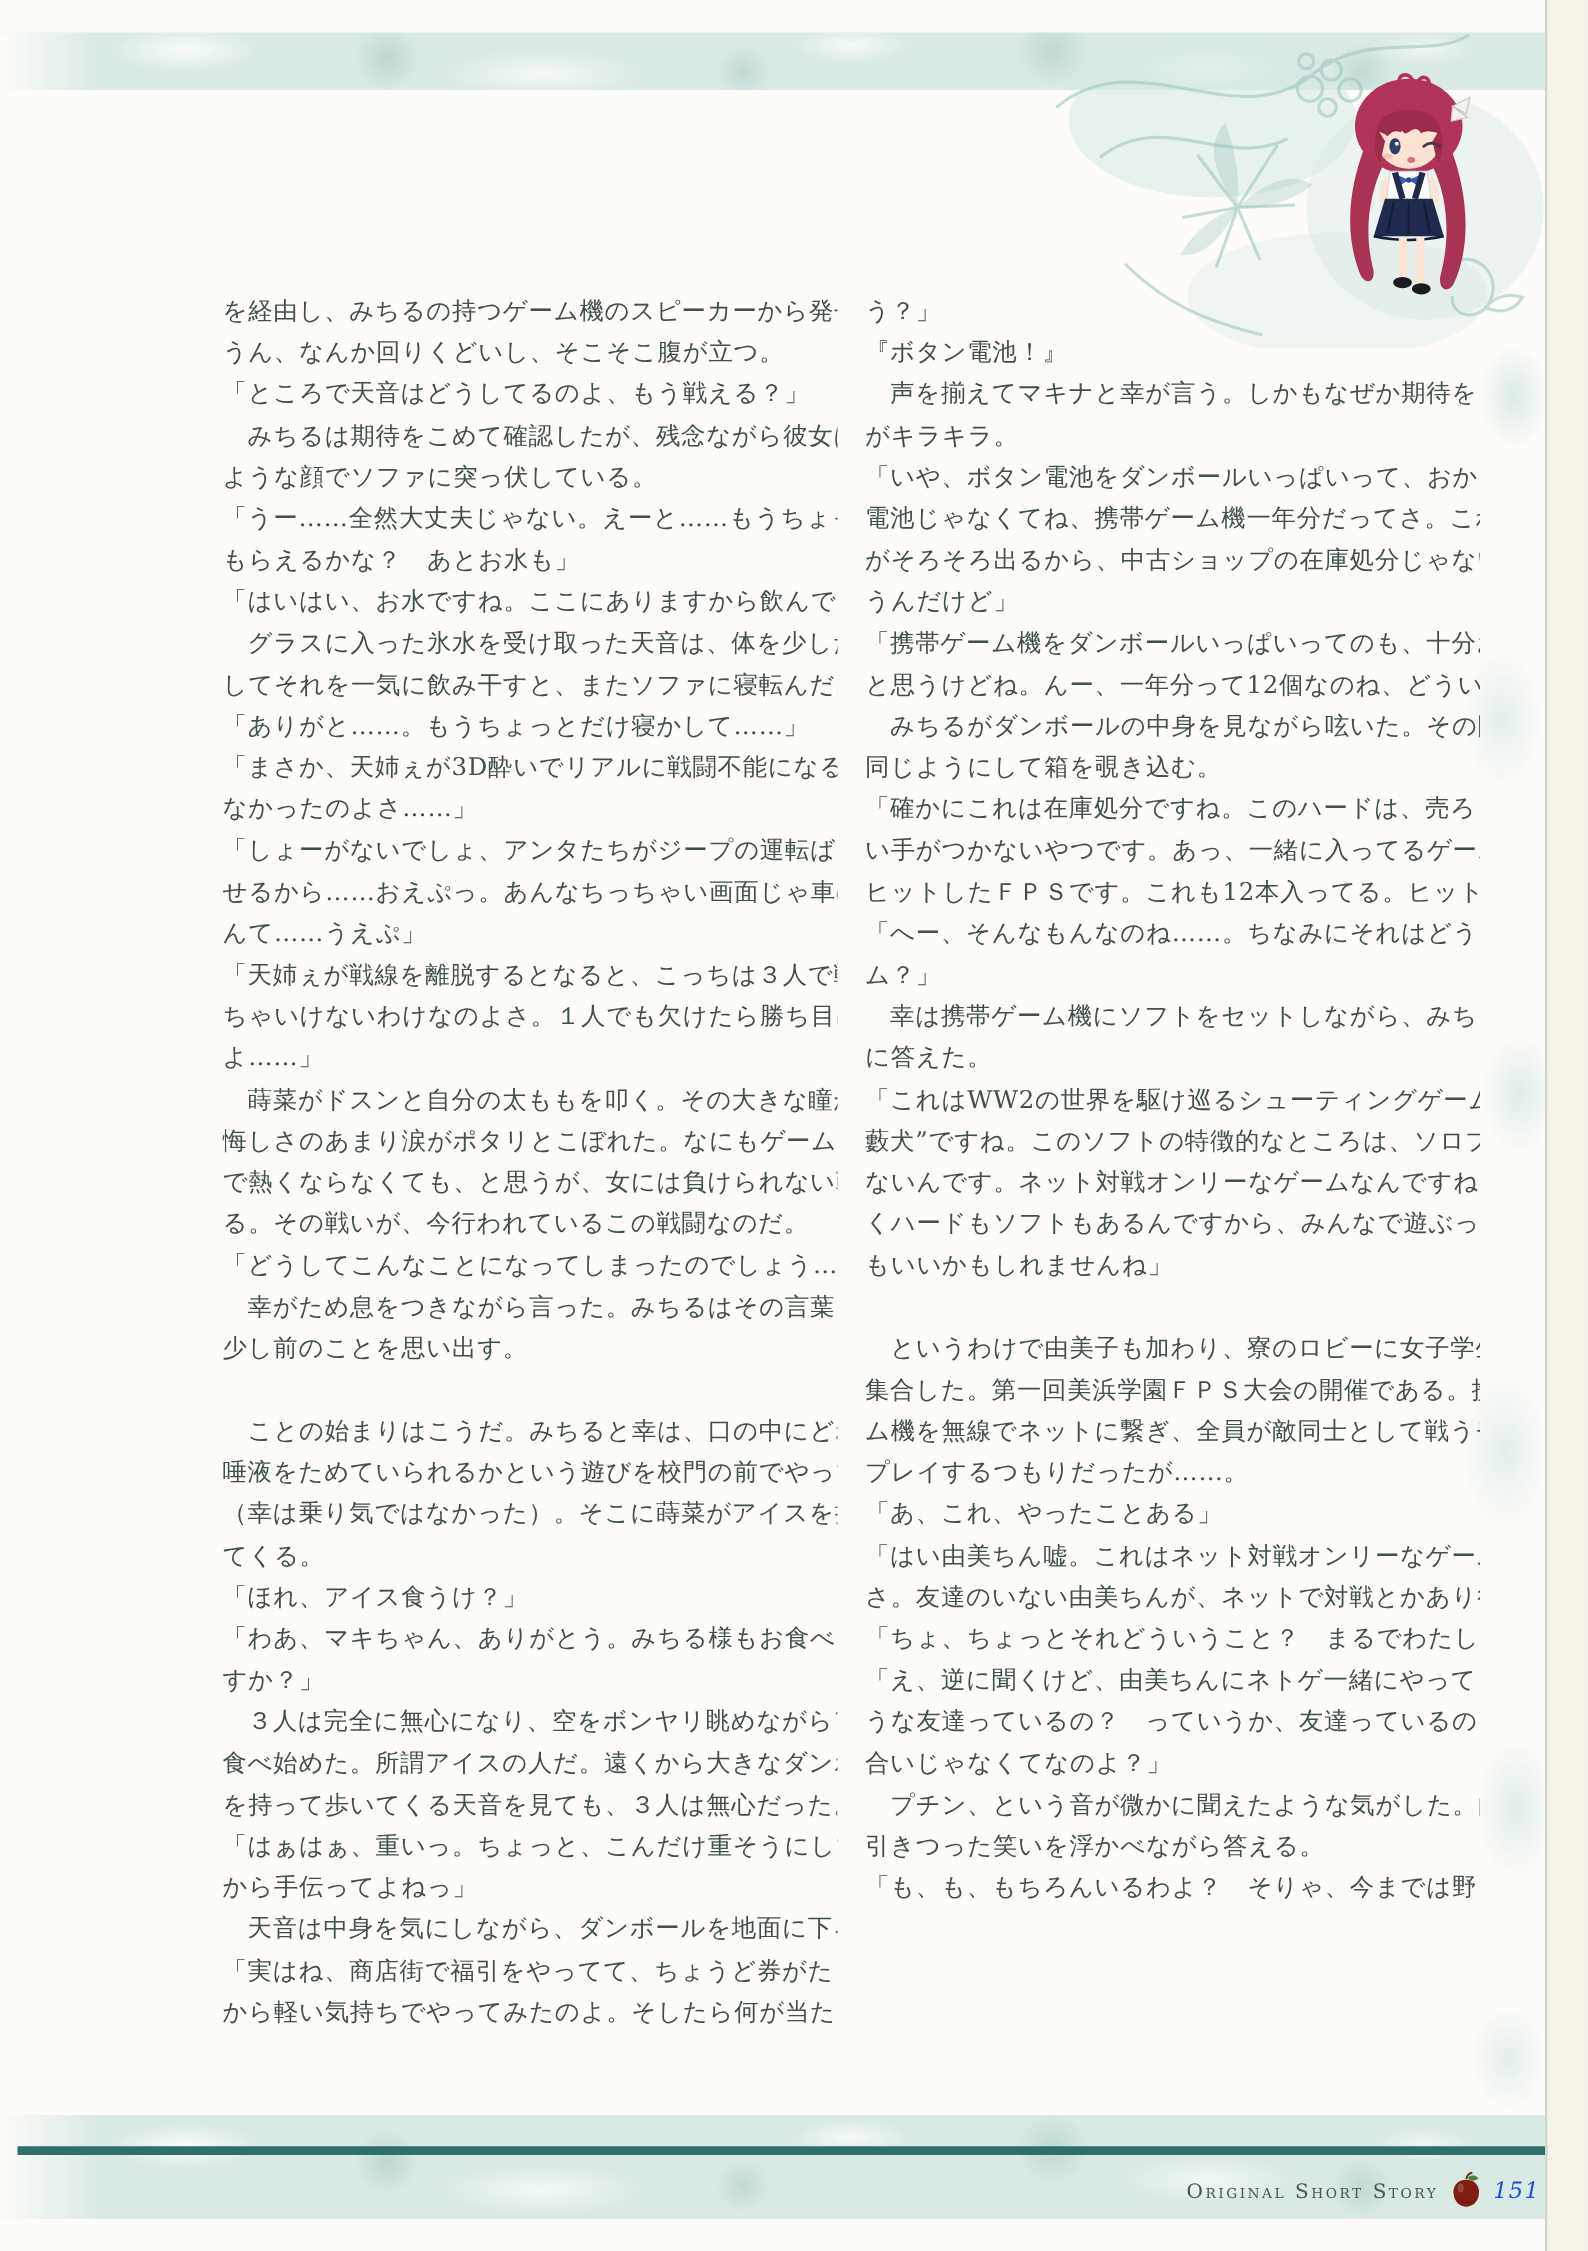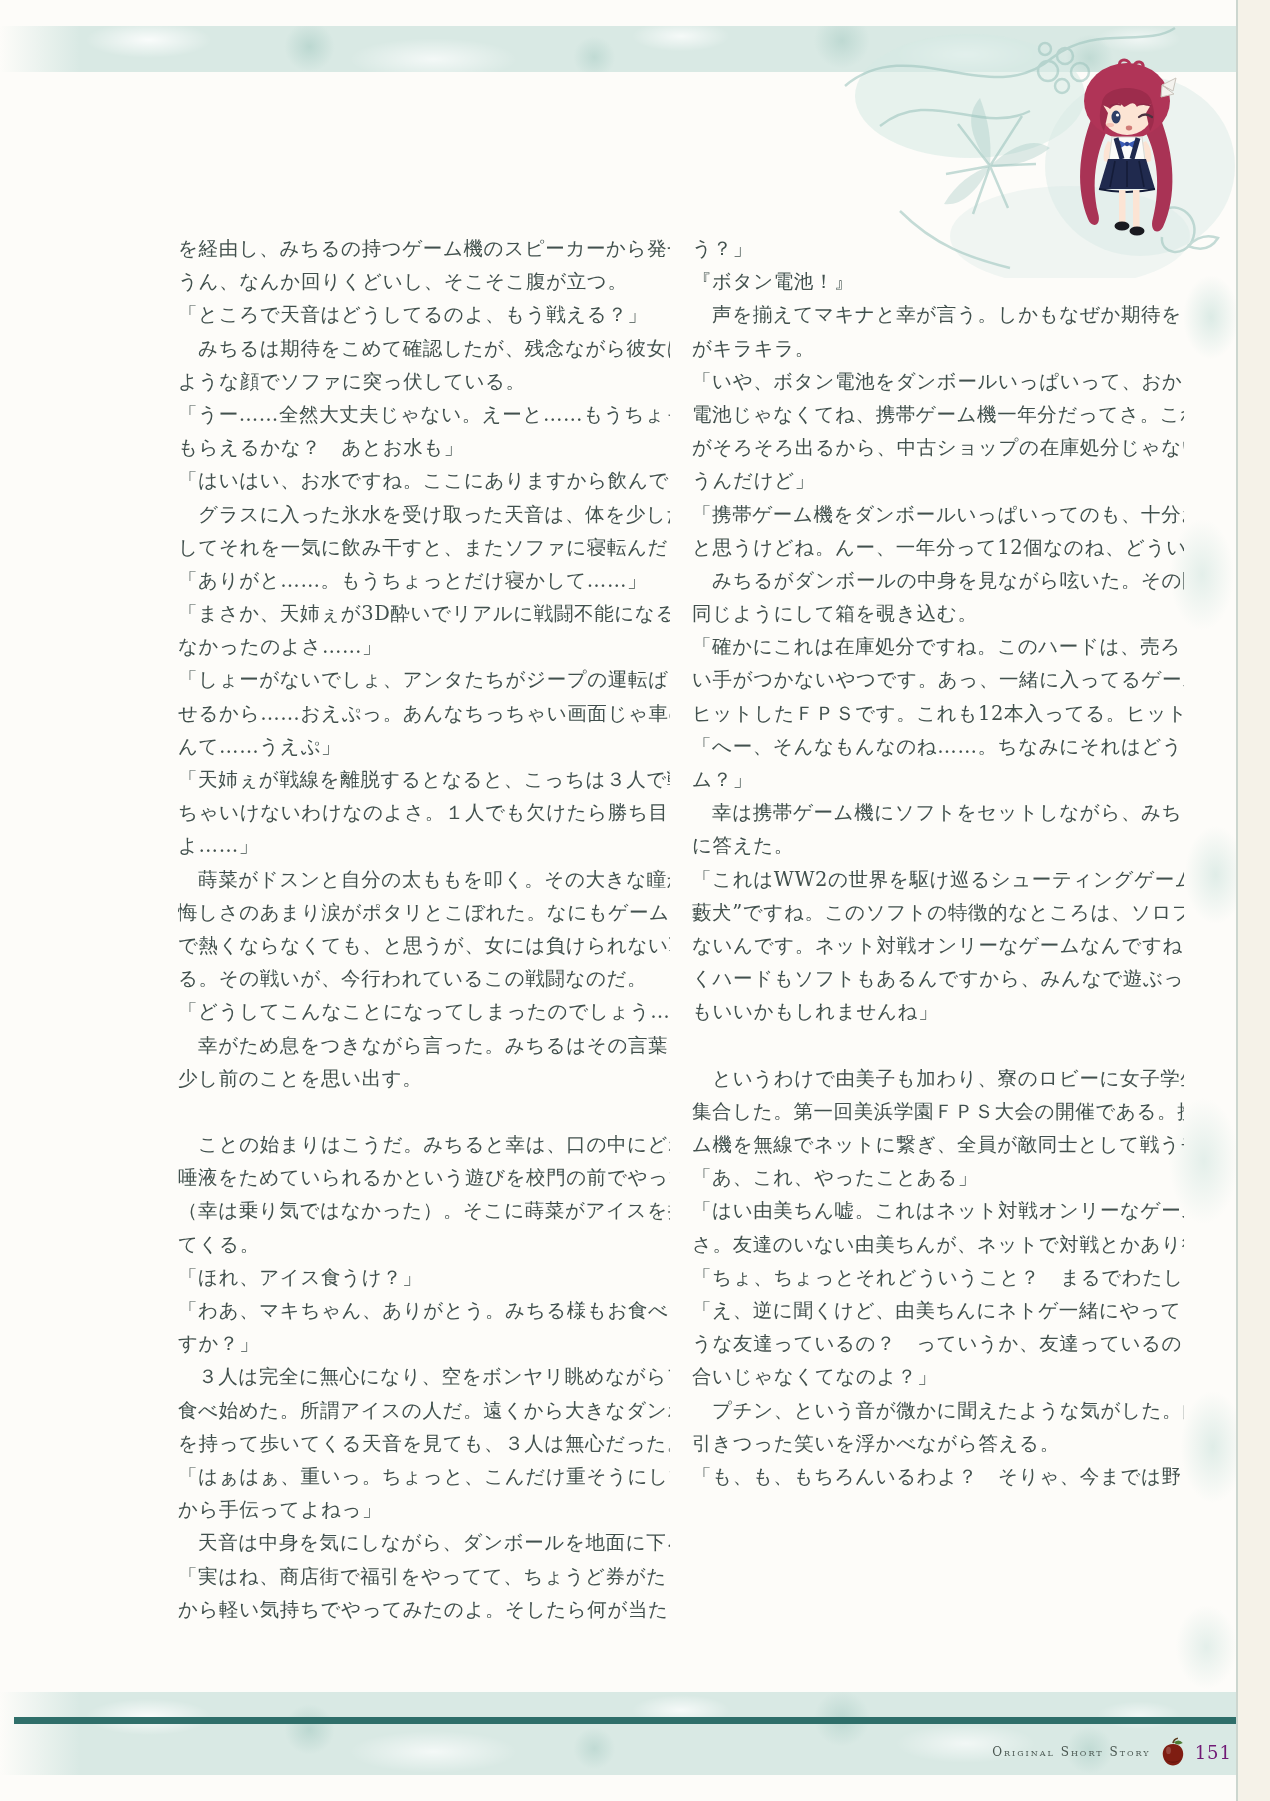--- a/index.html
+++ b/index.html
@@ -51,23 +51,23 @@
   .tline{height:33.2px;line-height:33.2px;white-space:nowrap;}
   
   .decor{position:absolute;left:840px;top:16px;width:400px;height:262px;}
   .girl{position:absolute;left:1042px;top:58px;width:160px;height:182px;}
   
   .footer-credit{
     position:absolute;top:1736px;right:38px;height:32px;
     display:flex;align-items:center;gap:9px;color:#47554f;
   }
   .footer-label{
-    font-variant:small-caps;font-size:12px;letter-spacing:2px;color:#4a5751;
-  }
-  .page-num{font-size:18px;color:#701a75;letter-spacing:1px;}
+    font-variant:small-caps;font-size:16px;letter-spacing:2px;color:#4a5751;
+  }
+  .page-num{font-style:italic;font-size:18px;color:#1d4ed8;letter-spacing:1px;}
   .apple{width:26px;height:30px;display:block;}
 </style>
 </head>
 <body>
 
 <div class="page">
 
   <div class="band band-top"></div>
 
   <svg class="decor" viewBox="0 0 400 262">
@@ -205,20 +205,21 @@
       <div class="tline">に答えた。</div>
       <div class="tline">「これはWW2の世界を駆け巡るシューティングゲーム“戦場の</div>
       <div class="tline">藪犬”ですね。このソフトの特徴的なところは、ソロプレイが</div>
       <div class="tline">ないんです。ネット対戦オンリーなゲームなんですね。せっか</div>
       <div class="tline">くハードもソフトもあるんですから、みんなで遊ぶっていうの</div>
       <div class="tline">もいいかもしれませんね」</div>
       <div class="tline">&nbsp;</div>
       <div class="tline">　というわけで由美子も加わり、寮のロビーに女子学生が全員</div>
       <div class="tline">集合した。第一回美浜学園ＦＰＳ大会の開催である。携帯ゲー</div>
       <div class="tline">ム機を無線でネットに繋ぎ、全員が敵同士として戦うモードで</div>
+      <div class="tline">プレイするつもりだったが……。</div>
       <div class="tline">「あ、これ、やったことある」</div>
       <div class="tline">「はい由美ちん嘘。これはネット対戦オンリーなゲームなのよ</div>
       <div class="tline">さ。友達のいない由美ちんが、ネットで対戦とかあり得ない」</div>
       <div class="tline">「ちょ、ちょっとそれどういうこと？　まるでわたしに友達が</div>
       <div class="tline">「え、逆に聞くけど、由美ちんにネトゲ一緒にやってくれるよ</div>
       <div class="tline">うな友達っているの？　っていうか、友達っているの？　知り</div>
       <div class="tline">合いじゃなくてなのよ？」</div>
       <div class="tline">　プチン、という音が微かに聞えたような気がした。由美子は</div>
       <div class="tline">引きつった笑いを浮かべながら答える。</div>
       <div class="tline">「も、も、もちろんいるわよ？　そりゃ、今までは野良プレイ</div>

